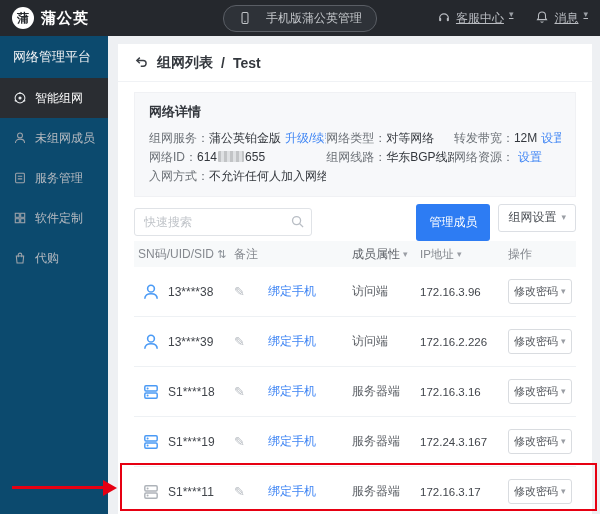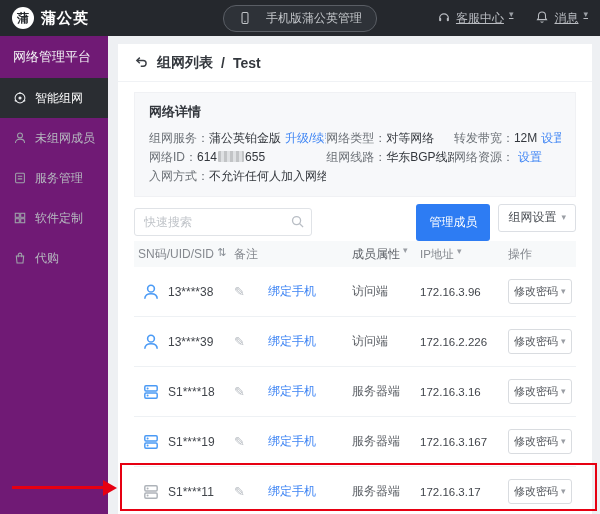--- a/index.html
+++ b/index.html
@@ -16,21 +16,21 @@
   .logo-text { color:#fff; font-size:15px; font-weight:bold; letter-spacing:1px; }
   .topbar-pill { position:absolute; left:50%; transform:translateX(-50%);
     border:1px solid #5a5e65; background:#2e3238; color:#c3c6ca; font-size:12px;
     border-radius:13px; padding:4px 14px; display:flex; align-items:center; gap:14px; cursor:pointer; }
   .topbar-right { margin-left:auto; display:flex; align-items:center; gap:22px; }
   .topbar-item { display:flex; gap:5px; color:#b9bcc1; font-size:12px; cursor:pointer;text-decoration:underline; }
   .caret { font-size:9px; color:#9a9ea4; line-height:1; }
   .ticon { width:14px; height:14px; display:block; }
 
   
-  .sidebar { position:absolute; top:36px; left:0; width:108px; bottom:0; background:#701a75; z-index:4; }
+  .sidebar { position:absolute; top:36px; left:0; width:108px; bottom:0; background:#0c4a6e; z-index:4; }
   .sidebar-title { color:#f2f3f5; font-size:13px; padding:12px 0 12px 13px; }
   .side-item { height:40px; display:flex; align-items:center; gap:8px; padding-left:13px;
     color:#b6bac0; font-size:12px; cursor:pointer; }
   .side-item .sicon { width:14px; height:14px; color:#9ea3aa; }
   .side-item.active { background:#2a2d32; color:#ffffff; }
   .side-item.active .sicon { color:#e8eaec; }
 
   
   .main { position:absolute; top:36px; left:108px; right:0; bottom:0; background:#eef0f3; }
   .card { position:absolute; top:8px; left:10px; right:8px; bottom:0; background:#fff; }
@@ -59,21 +59,21 @@
   .search-box input::placeholder { color:#c0c4c9; }
   .search-icon { position:absolute; right:7px; top:6px; width:15px; height:15px; color:#b9bec5; cursor:pointer; }
   .toolbar-btns { margin-left:auto; display:flex; gap:8px; }
   .btn-primary { background:#2d7cf3; color:#fff; border:none; border-radius:3px; height:37px;
     padding:0 13px; font-size:12px; cursor:pointer; font-family:inherit; }
   .btn-plain { background:#fff; color:#4a4e54; border:1px solid #dcdfe4; border-radius:3px; height:28px;
     padding:0 9px; font-size:12px; cursor:pointer; display:flex; align-items:center; gap:5px; font-family:inherit; }
 
   .table { margin:4px 16px 0; }
   .t-head { display:flex; align-items:center; height:26px; background:#f7f9fa; color:#85898f; font-size:12px; }
-  .hcell { display:flex; align-items:flex-start; gap:3px; }
+  .hcell { display:flex; align-items:center; gap:3px; }
   .t-row { display:flex; align-items:center; height:50px; border-bottom:1px solid #eef1f4;
     font-size:12px; color:#41454b; }
   .c-first { width:100px; padding-left:4px; }
   .c-icon { width:34px; display:flex; justify-content:center; }
   .c-sn { width:66px; }
   .c-note { width:34px; }
   .c-bind { width:80px; }
   .c-role { width:72px; padding-left:4px; color:#5a5e64; }
   .c-ip { width:80px; font-size:11.5px; white-space:nowrap; }
   .c-act { width:76px; padding-left:8px; }
@@ -336,21 +336,21 @@
                   <rect x="2.5" y="8.9" width="11" height="4.6" rx="1" fill="none" stroke="currentColor" stroke-width="1.3"></rect>
                   <circle cx="5" cy="4.8" r="0.9" fill="currentColor"></circle>
                   <circle cx="5" cy="11.2" r="0.9" fill="currentColor"></circle>
                 </svg>
           </span>
             </div>
           <div class="c-sn">S1****19</div>
           <div class="c-note"><span class="pencil">✎</span></div>
           <div class="c-bind"><span class="bind-link">绑定手机</span></div>
           <div class="c-role">服务器端</div>
-          <div class="c-ip">172.16.3.167</div>
+          <div class="c-ip">172.24.3.167</div>
           <div class="c-act">
               <button class="btn-small">
                 <span>修改密码</span>
                 <span class="caret">▾</span>
               </button>
             </div>
         </div>
 
         <div class="t-row">
           <div class="c-icon">

